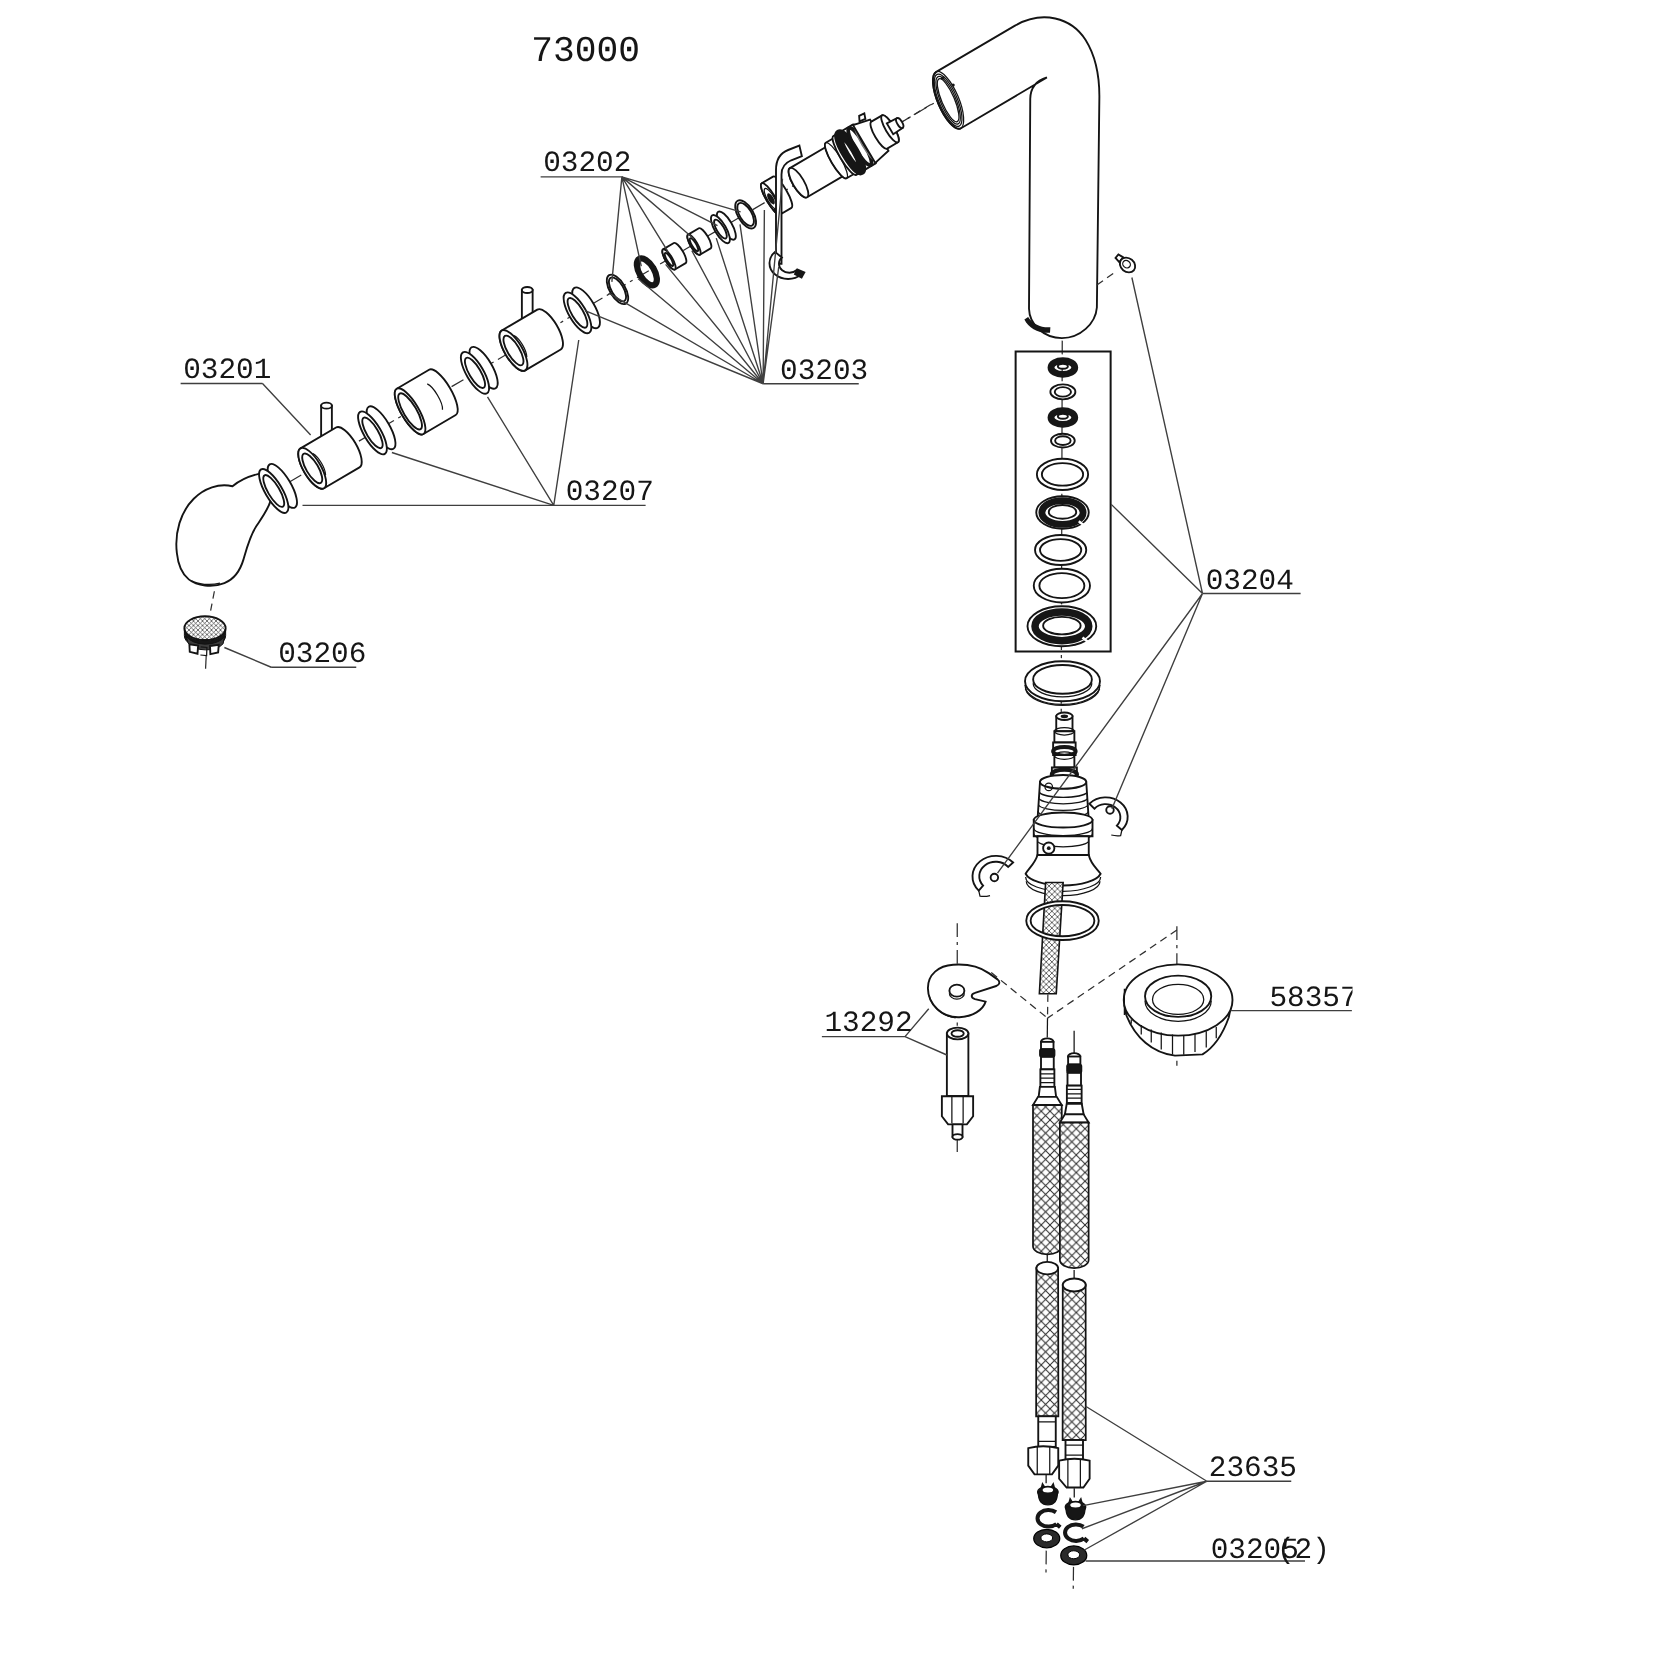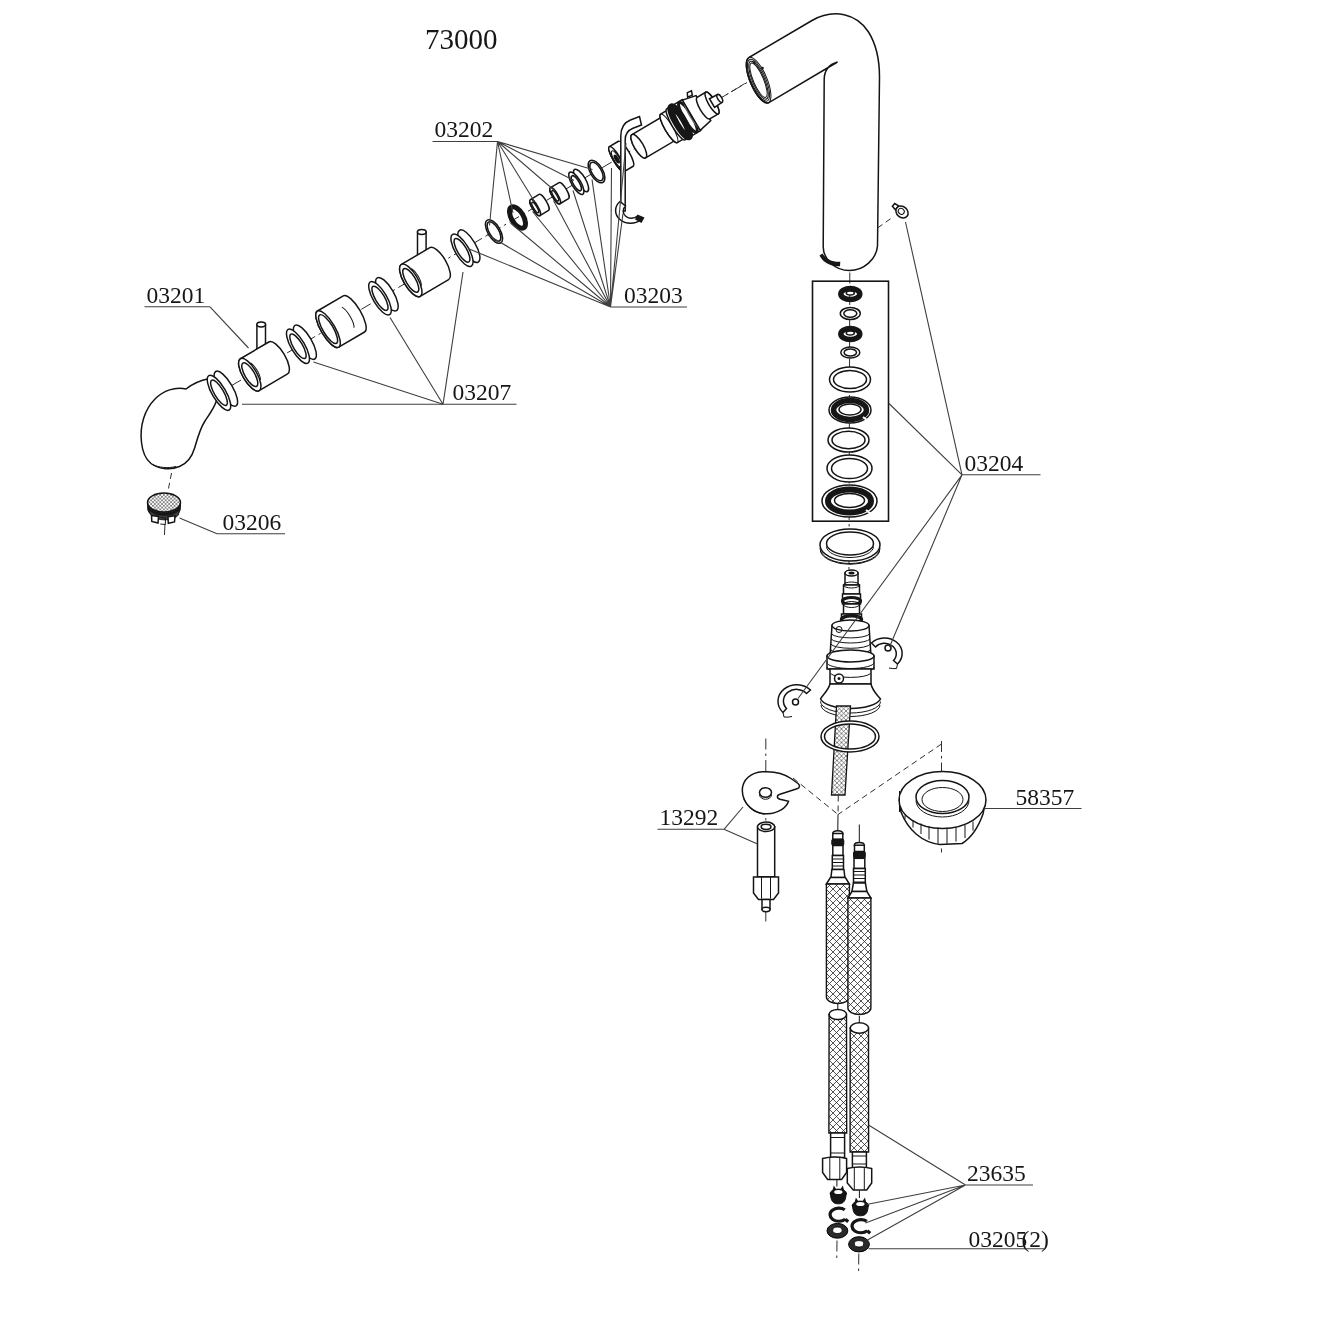--- a/index.html
+++ b/index.html
@@ -1,17 +1,17 @@
 <!DOCTYPE html>
 <html><head>
 <meta charset="utf-8">
 <style>
   html,body{margin:0;padding:0;background:#fff;}
   #stage{position:relative;width:1082px;height:1326px;background:#fff;overflow:hidden;
-         font-family:Liberation Serif, serif;}
+         font-family:Liberation Mono, monospace;}
   svg{display:block}
   .part{stroke:#141414;stroke-width:1.5;fill:#fff;}
   .thin{stroke:#141414;stroke-width:1;fill:none;}
   .band{fill:none;stroke:#161616;}
   .lead{stroke:#3f3f3f;stroke-width:1.1;fill:none;}
   .dash{stroke:#2f2f2f;stroke-width:1;fill:none;stroke-dasharray:6 4;}
   .cline{stroke:#2f2f2f;stroke-width:1;fill:none;stroke-dasharray:11 4 2.5 4;}
   .lbl{font-size:23.5px;fill:#161616;}
   .title{font-size:29px;fill:#161616;}
 </style>

